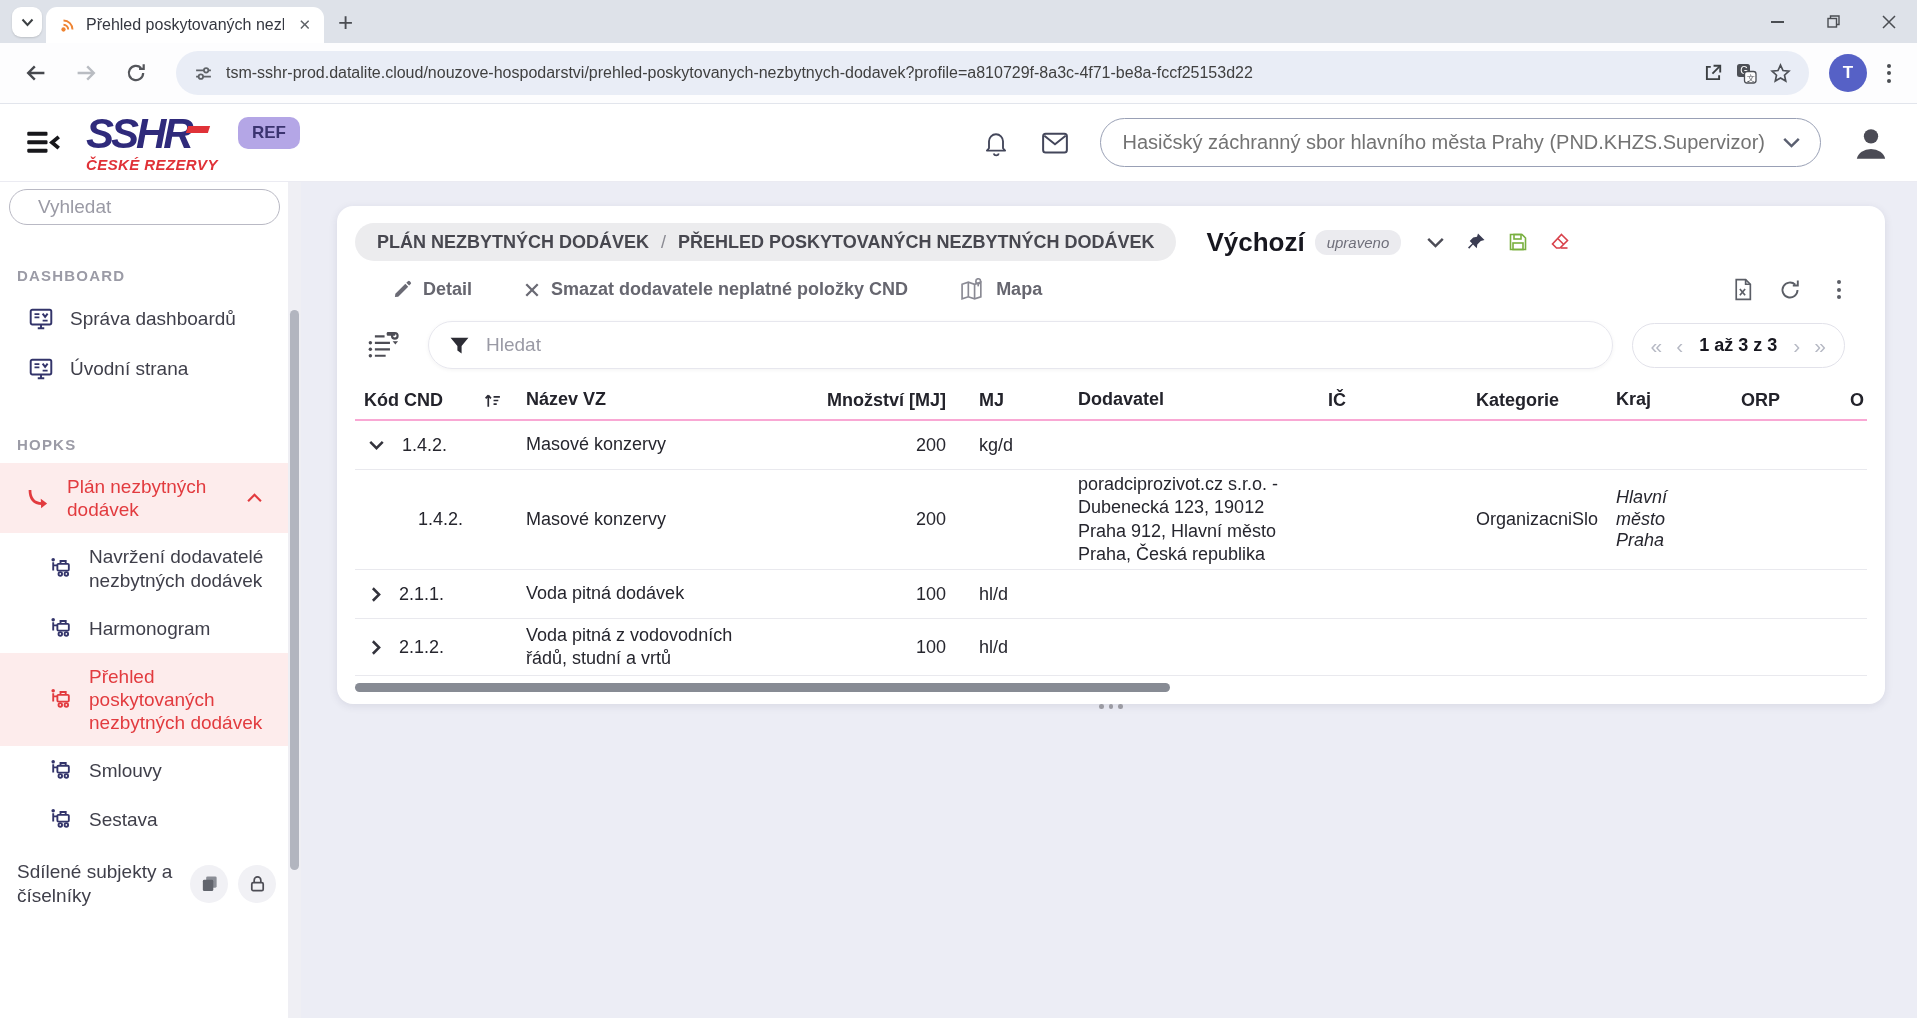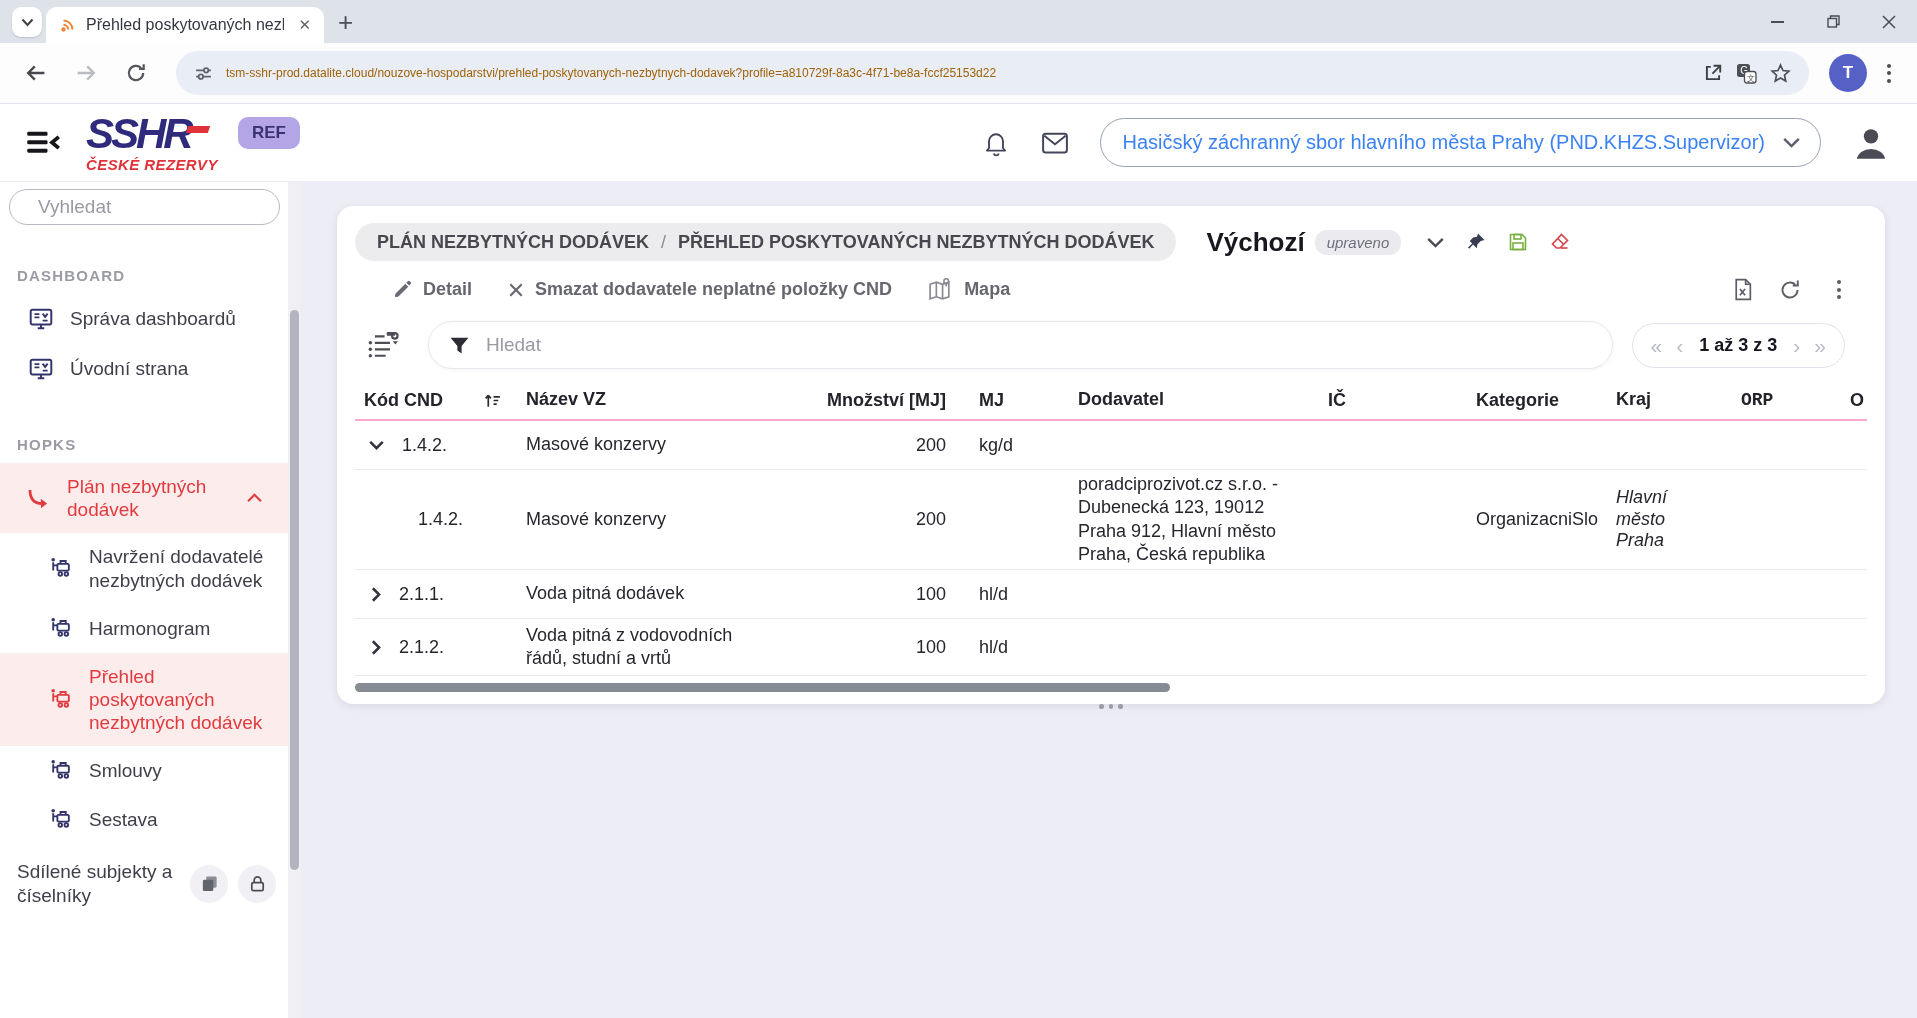--- a/index.html
+++ b/index.html
@@ -14,38 +14,38 @@
   .tab-title { flex:1; font-size:16px; color:#343740; white-space:nowrap; overflow:hidden; }
   .tab-close { font-size:15px; color:#5f6368; padding:2px 5px; cursor:pointer; }
   .newtab { font-size:26px; color:#4a4d52; margin:0 0 8px 14px; cursor:pointer; line-height:1; }
   .wincontrols { position:absolute; right:0; top:0; height:43px; display:flex; }
   .winbtn { width:56px; height:43px; display:flex; align-items:center; justify-content:center; color:#4a4d52; cursor:pointer; }
   .minbar { width:13px; height:2px; background:#4a4d52; }
 
   .btoolbar { height:61px; background:#fdfdfe; display:flex; align-items:center; padding:0 16px; gap:10px; border-bottom:1px solid #e2e5ec; }
   .navbtn { width:40px; height:40px; display:flex; align-items:center; justify-content:center; cursor:pointer; }
   .omnibox { flex:1; height:44px; background:#e9edf6; border-radius:22px; display:flex; align-items:center; padding:0 18px; gap:13px; margin:0 10px; }
-  .url { flex:1; font-size:12px; color:#a16207; white-space:nowrap; overflow:hidden; }
+  .url { flex:1; font-size:16px; color:#404040; white-space:nowrap; overflow:hidden; }
   .omni-ic { cursor:pointer; }
   .chrome-avatar { width:38px; height:38px; border-radius:50%; background:#5661c6; color:#fff; font-size:17px; font-weight:700; display:flex; align-items:center; justify-content:center; cursor:pointer; }
   .kebab { display:flex; flex-direction:column; gap:3.5px; padding:6px 10px; cursor:pointer; }
   .kebab i { width:4px; height:4px; border-radius:50%; background:#4a4d52; }
 
   
   .appheader { height:78px; background:#fff; display:flex; align-items:center; padding:0 26px; border-bottom:1px solid #ebebf2; }
   .hamburger { margin-right:26px; cursor:pointer; }
   .logo-wrap { position:relative; margin-right:20px; cursor:pointer; }
   .logo-main { font-size:42px; font-weight:800; font-style:italic; letter-spacing:-3px; color:#2f2a7b; line-height:1; }
   .logo-dash { position:absolute; top:13px; right:9px; width:22px; height:7px; background:#e03238; transform:skewX(-18deg); }
   .logo-sub { font-size:15px; font-weight:700; font-style:italic; color:#e03238; letter-spacing:.4px; margin-top:1px; }
   .badge-ref { background:#b4a6e6; color:#3b3470; font-weight:700; font-size:17px; padding:6px 14px; border-radius:10px; transform:translateY(-10px); }
   .hdr-right { margin-left:auto; display:flex; align-items:center; gap:30px; }
   .hdr-ic { cursor:pointer; }
   .context-pill { display:flex; align-items:center; gap:18px; border:1px solid #99a0b5; border-radius:26px; height:49px; padding:0 20px 0 22px; cursor:pointer; }
-  .context-pill span { font-size:20px; color:#3b82f6; white-space:nowrap; }
+  .context-pill span { font-size:20px; color:#737373; white-space:nowrap; }
 
   
   .appbody { display:flex; height:836px; }
   .sidebar { width:288px; background:#fff; padding-top:7px; overflow:hidden; flex:none; }
   .side-scroll { width:13px; background:#efeff4; position:relative; flex:none; }
   .side-thumb { position:absolute; left:2px; top:128px; width:9px; height:560px; background:#b2b5bf; border-radius:5px; cursor:pointer; }
   .mainarea { flex:1; background:#ecedf5; padding:24px 0 0 36px; }
 
   
   .side-search { margin:0 8px 0 9px; height:36px; border:1.5px solid #b9b9c4; border-radius:23px; display:flex; align-items:center; gap:12px; padding:12px 16px; }
@@ -66,21 +66,21 @@
   .card { width:1548px; height:498px; background:#fff; border-radius:16px; box-shadow:0 2px 8px rgba(40,40,80,.10); padding:17px 18px 0 18px; position:relative; }
   .card-top { display:flex; align-items:center; }
   .breadcrumb { display:inline-flex; align-items:center; gap:12px; height:38px; background:#ececee; border-radius:19px; padding:0 22px; font-size:18px; font-weight:700; color:#47474f; white-space:nowrap; }
   .breadcrumb .sep { color:#8a8a92; font-weight:400; }
   .profile-name { margin-left:30px; font-size:26px; font-weight:700; color:#17171f; }
   .upraveno { margin-left:10px; background:#ebebef; border-radius:12px; padding:4px 12px; font-size:15px; font-style:italic; color:#6f6f7a; }
   .ptools { display:flex; align-items:center; gap:22px; margin-left:26px; }
   .ptools > * { cursor:pointer; }
 
   .actions-row { display:flex; align-items:center; margin-top:13px; }
-  .act-left { display:flex; align-items:center; gap:36px; margin-left:38px; }
+  .act-left { display:flex; align-items:center; gap:52px; margin-left:38px; }
   .actbtn { display:flex; align-items:center; gap:11px; font-size:18px; font-weight:600; color:#66666f; cursor:pointer; }
   .act-right { margin-left:auto; display:flex; align-items:center; gap:26px; margin-right:16px; }
   .act-right > * { cursor:pointer; }
 
   .filter-row { display:flex; align-items:center; margin-top:16px; }
   .saved-filter-ic { margin-left:12px; cursor:pointer; }
   .search-pill { margin-left:28px; width:1185px; height:48px; border:1px solid #e7e7ee; border-radius:24px; box-shadow:0 1px 4px rgba(0,0,0,.05); display:flex; align-items:center; padding:0 20px; gap:16px; }
   .search-pill input { border:none; outline:none; flex:1; font-size:19px; color:#3f3f4a; font-family:inherit; background:transparent; }
   .search-pill input::placeholder { color:#9a9aa5; }
   .pagination { margin-left:auto; margin-right:22px; height:45px; border:1px solid #e2e2ea; border-radius:23px; display:flex; align-items:center; gap:14px; padding:0 18px; }
@@ -94,21 +94,21 @@
   .trow { display:flex; align-items:center; border-bottom:1px solid #e9e9ee; font-size:18px; color:#26262e; }
   .c { flex:none; display:flex; align-items:center; }
   .cA { width:171px; padding-left:9px; }
   .cB { width:249px; padding-right:20px; line-height:1.3; }
   .cC { width:177px; justify-content:flex-end; padding-right:6px; }
   .cD { width:126px; padding-left:27px; }
   .cE { width:250px; padding-right:28px; line-height:1.3; }
   .cF { width:148px; }
   .cG { width:140px; overflow:hidden; white-space:nowrap; }
   .cH { width:125px; line-height:1.2; }
-  .cI { width:109px;font-family:Liberation Mono, monospace; }
+  .cI { width:109px; }
   .cJ { width:40px; overflow:hidden; white-space:nowrap; }
   .r1 { height:49px; } .r2 { height:100px; } .r3 { height:49px; } .r4 { height:57px; }
   .expander { margin-left:5px; cursor:pointer; display:flex; }
   .kod { margin-left:18px; }
   .kod.indent { margin-left:63px; }
   .sort-ic { margin-left:40px; cursor:pointer; }
   .kraj-wrap { display:inline-block; width:64px;font-style:italic; }
 
   .hscroll-track { margin-top:7px; width:1512px; height:9px; }
   .hscroll-thumb { width:815px; height:9px; background:#878b94; border-radius:5px; cursor:pointer; }

